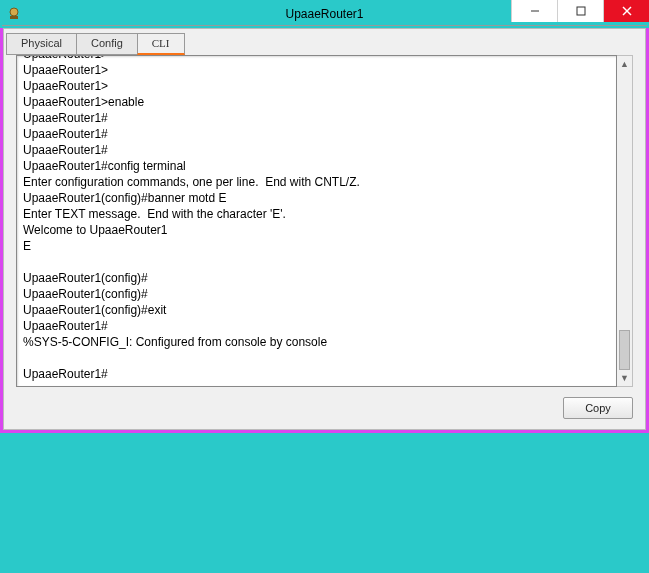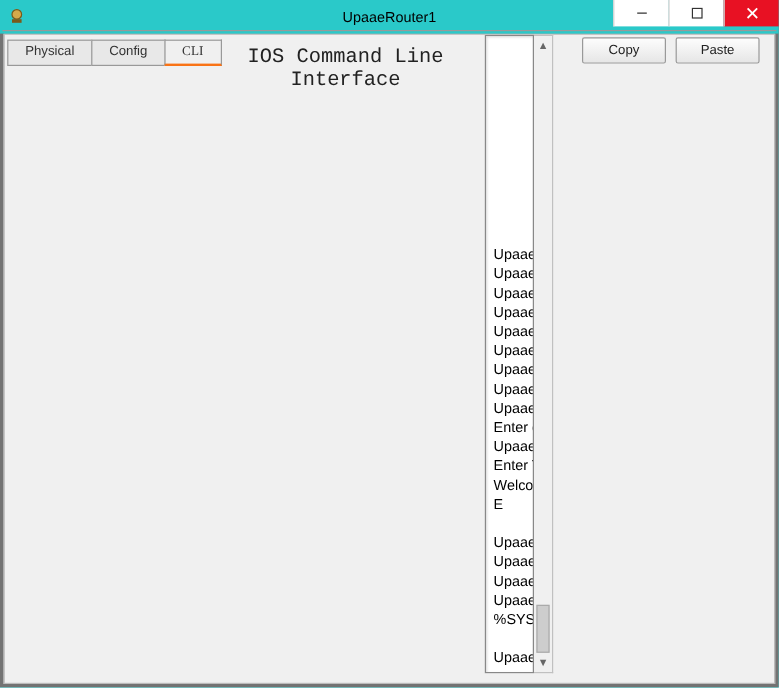--- a/index.html
+++ b/index.html
@@ -6,22 +6,22 @@
 body {
   background: #2ac9c9;
   width: 649px;
   height: 573px;
   font-family: "Segoe UI", Tahoma, sans-serif;
   font-size: 12px;
   overflow: hidden;
 }
 .window {
   width: 649px;
-  height: 573px;
-  background: #737373;
+  height: 433px;
+  background: #d946ef;
   display: flex;
   flex-direction: column;
 }
 .titlebar {
   height: 28px;
   background: #2ac9c9;
   display: flex;
   align-items: center;
   position: relative;
 }
@@ -60,21 +60,21 @@
 .win-btn.close {
   background: #e81123;
   color: #fff;
 }
 .content-area {
   flex: 1;
   background: #f0f0f0;
   margin: 0 3px 3px 3px;
   border: 1px solid #bbb;
   display: flex;
-  flex-direction: row;
+  flex-direction: column;
 }
 .tabs {
   display: flex;
   margin-top: 4px;
   margin-left: 2px;
   height: 22px;
   position: relative;
 }
 .tab {
   padding: 3px 14px;
@@ -218,21 +218,20 @@
 
   <div class="content-area">
 
     <div class="tabs">
       <div class="tab">Physical</div>
       <div class="tab">Config</div>
       <div class="tab active">CLI</div>
     </div>
     <div class="tab-underline"></div>
 
-    <div class="cli-heading">IOS Command Line Interface</div>
 
     <div class="terminal-wrap">
       <div class="terminal">
         <div class="terminal-text">UpaaeRouter1&gt;
 UpaaeRouter1&gt;
 UpaaeRouter1&gt;
 UpaaeRouter1&gt;
 UpaaeRouter1&gt;enable
 UpaaeRouter1#
 UpaaeRouter1#
@@ -256,17 +255,16 @@
         <div class="scroll-arrow">▲</div>
         <div class="scroll-track">
           <div class="scroll-thumb"></div>
         </div>
         <div class="scroll-arrow">▼</div>
       </div>
     </div>
 
     <div class="button-row">
       <div class="btn">Copy</div>
-      <div class="btn">Paste</div>
     </div>
 
   </div>
 </div>
 
 </body></html>

